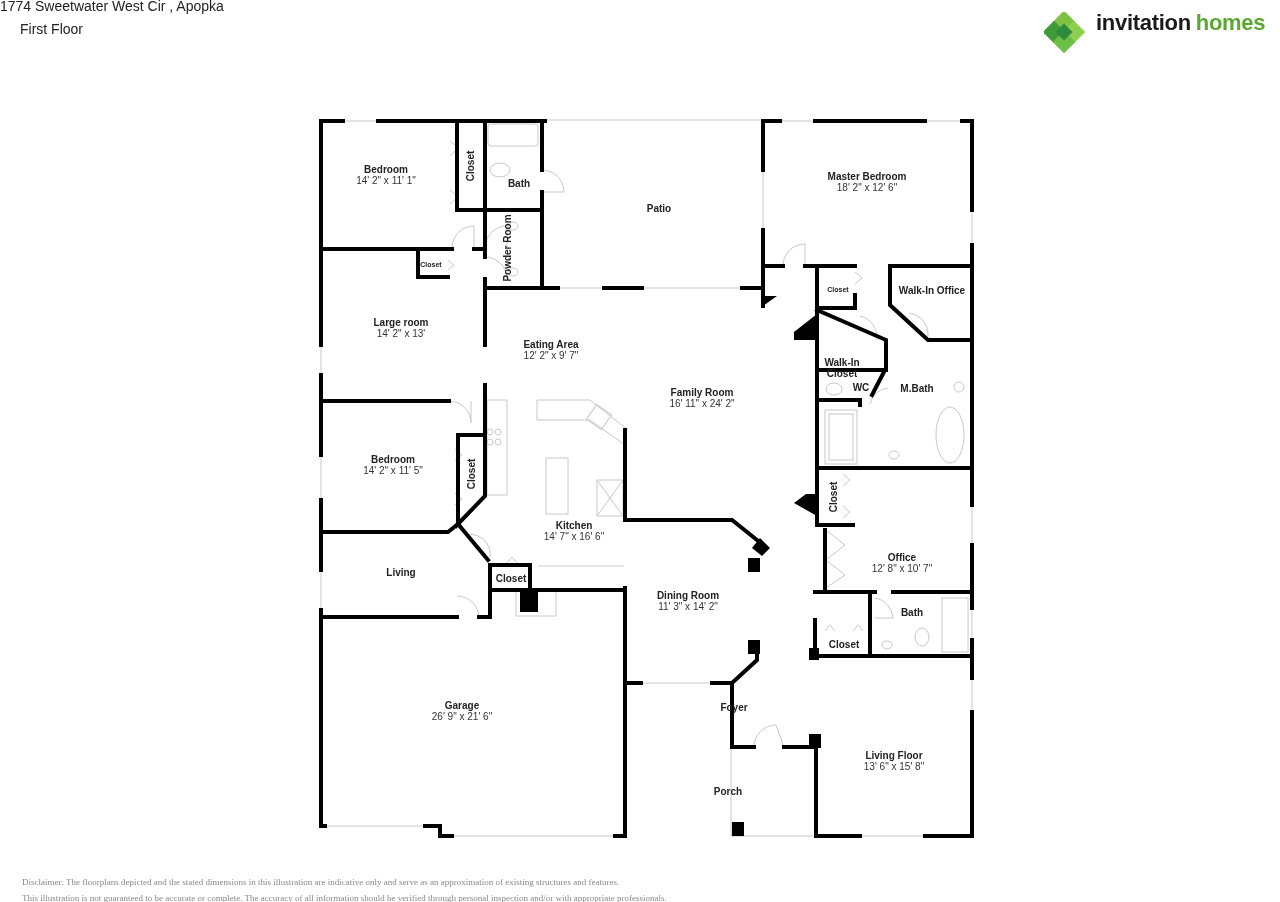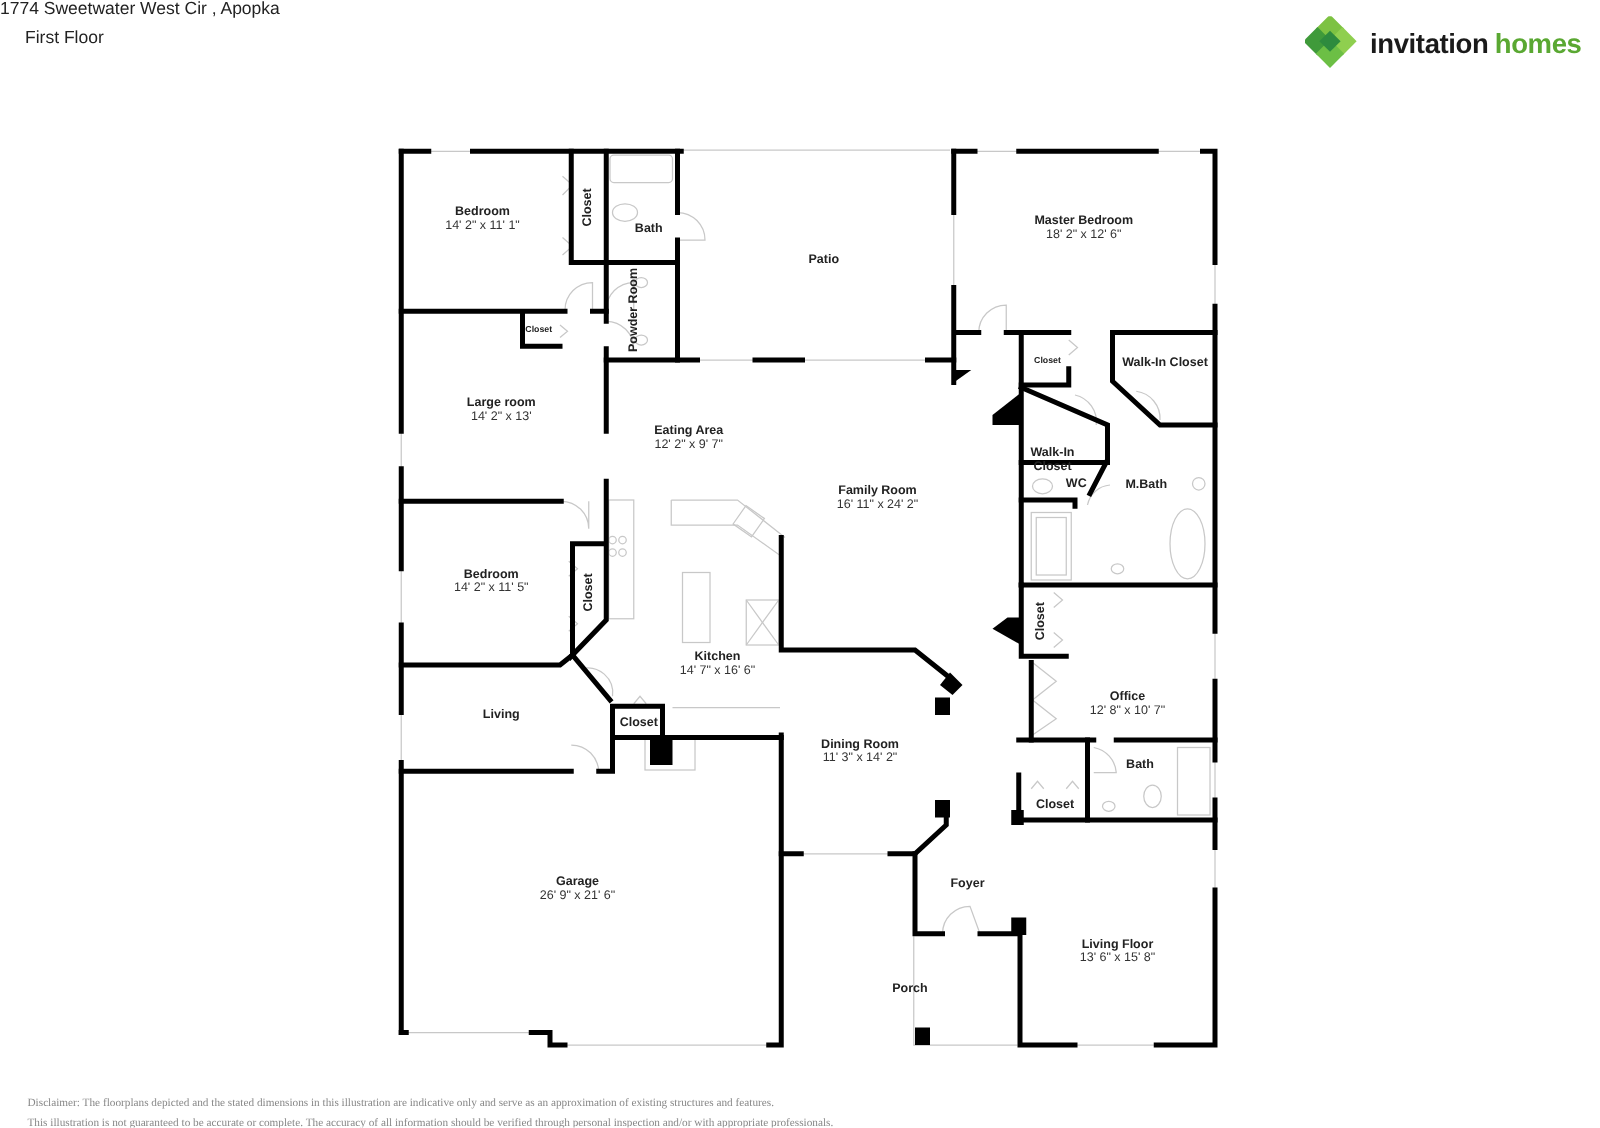--- a/index.html
+++ b/index.html
@@ -1,19 +1,19 @@
 <!DOCTYPE html>
 <html><head>
 <meta charset="utf-8">
 <style>
   html, body { margin:0; padding:0; background:#ffffff; }
   body { width:1280px; height:902px; position:relative; overflow:hidden; font-family:"Liberation Sans", sans-serif; color:#111; }
   .hdr-address { position:absolute; left:0; top:-2px; font-size:14px; color:#222; white-space:nowrap; }
   .hdr-floor { position:absolute; left:0; top:21px; font-size:14px; color:#222; white-space:nowrap;margin-left:20px; }
-  .logo { position:absolute; left:1044px; top:12px; height:48px; display:flex; align-items:center; }
+  .logo { position:absolute; left:1044px; top:12px; height:48px; display:flex; }
   .logo svg { display:block; }
   .logo-text { font-size:22px; font-weight:bold; letter-spacing:-0.3px; margin-left:6px; margin-top:-2px; }
   .logo-text .w1 { color:#1a1a1a; }
   .logo-text .w2 { color:#5aa832; margin-left:5px; }
   .plan { position:absolute; left:0; top:0; }
   .disclaimer { position:absolute; left:22px; font-size:9px; color:#888; white-space:nowrap;font-family:Liberation Serif, serif; }
   .d1 { top:877px; } .d2 { top:893px; }
   .rl { position:absolute; text-align:center; transform:translate(-50%,-50%); white-space:nowrap; pointer-events:none; }
   .rl .n { font-size:10px; font-weight:bold; color:#222; line-height:11px; display:block; }
   .rl .d { font-size:10px; color:#333; line-height:11px; display:block; }
@@ -224,21 +224,21 @@
   <span class="n">Patio</span>
 </div>
 <div class="rl" style="left:867px;top:182px">
   <span class="n">Master Bedroom</span>
   <span class="d">18' 2" x 12' 6"</span>
 </div>
 <div class="rl small" style="left:838px;top:289px">
   <span class="n">Closet</span>
 </div>
 <div class="rl" style="left:932px;top:290px">
-  <span class="n">Walk-In Closet</span>
+  <span class="n">Walk-In Office</span>
 </div>
 <div class="rl" style="left:842px;top:368px">
   <span class="n">Walk-In</span>
   <span class="n">Closet</span>
 </div>
 <div class="rl" style="left:861px;top:387px">
   <span class="n">WC</span>
 </div>
 <div class="rl" style="left:917px;top:388px">
   <span class="n">M.Bath</span>
@@ -286,21 +286,21 @@
 <div class="rl" style="left:912px;top:612px">
   <span class="n">Bath</span>
 </div>
 <div class="rl" style="left:844px;top:644px">
   <span class="n">Closet</span>
 </div>
 <div class="rl" style="left:462px;top:711px">
   <span class="n">Garage</span>
   <span class="d">26' 9" x 21' 6"</span>
 </div>
-<div class="rl" style="left:774px;top:707px">
+<div class="rl" style="left:734px;top:707px">
   <span class="n">Foyer</span>
 </div>
 <div class="rl" style="left:894px;top:761px">
   <span class="n">Living Floor</span>
   <span class="d">13' 6" x 15' 8"</span>
 </div>
 <div class="rl" style="left:728px;top:791px">
   <span class="n">Porch</span>
 </div>
 

